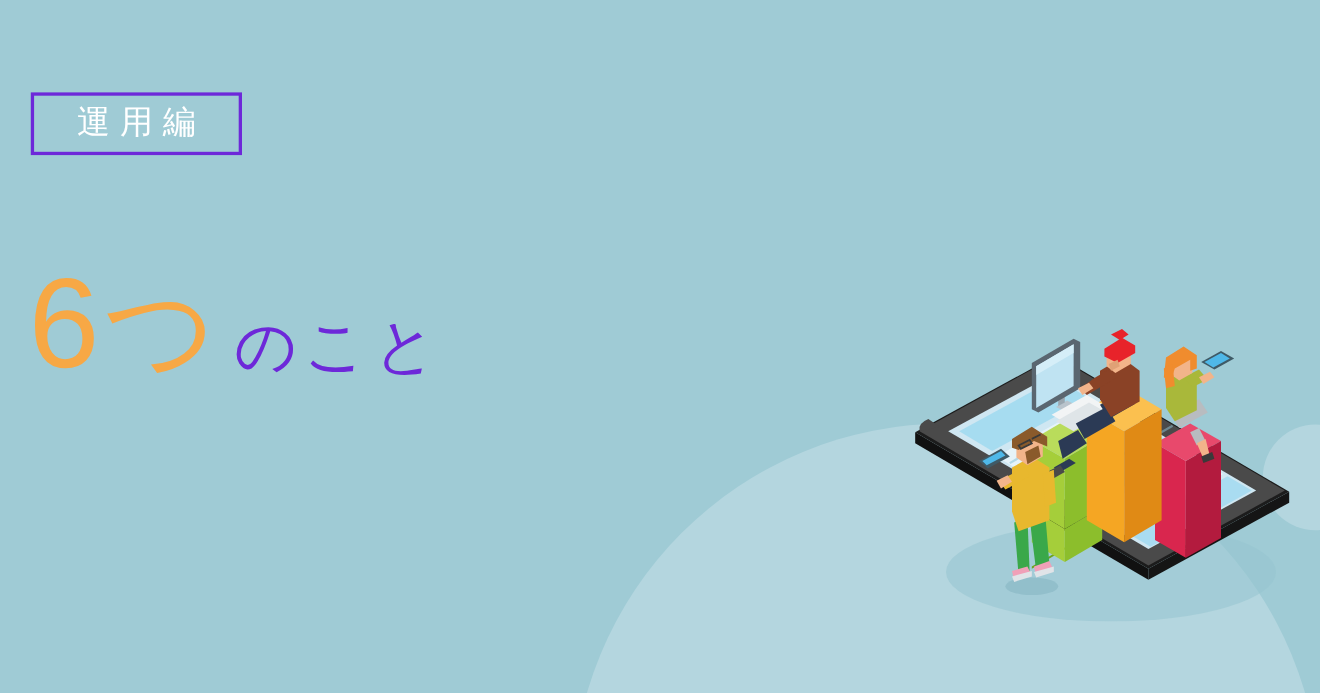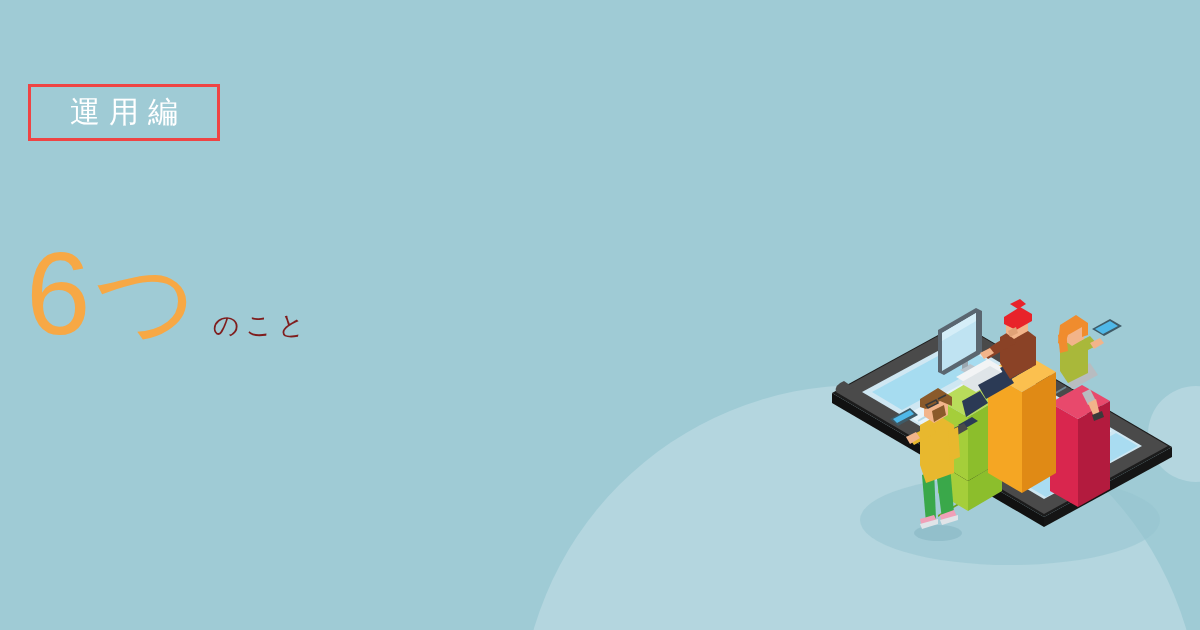--- a/index.html
+++ b/index.html
@@ -43,21 +43,21 @@
     position: absolute;
     left: 0;
     top: 0;
     width: 820px;
     height: 630px;
   }
   .badge {
     position: absolute;
     left: 28px;
     top: 84px;
-    border: 3px solid #ef4444;
+    border: 3px solid #6d28d9;
     padding: 7px 30px 9px 30px;
     box-sizing: border-box;
     height: 57px;
     display: flex;
     align-items: center;
     justify-content: center;
   }
   .badge-label {
     color: #ffffff;
     font-size: 30px;
@@ -94,22 +94,22 @@
     letter-spacing: 0px;
   }
   .count-unit {
     color: #f7a845;
     font-size: 100px;
     line-height: 1;
     font-weight: 400;
     margin-left: 4px;
   }
   .count-suffix {
-    color: #7f1d1d;
-    font-size: 26px;
+    color: #6d28d9;
+    font-size: 56px;
     line-height: 1;
     letter-spacing: 6px;
     margin-left: 16px;
     font-weight: 400;
   }
 
   
   .illustration {
     position: absolute;
     left: 810px;

